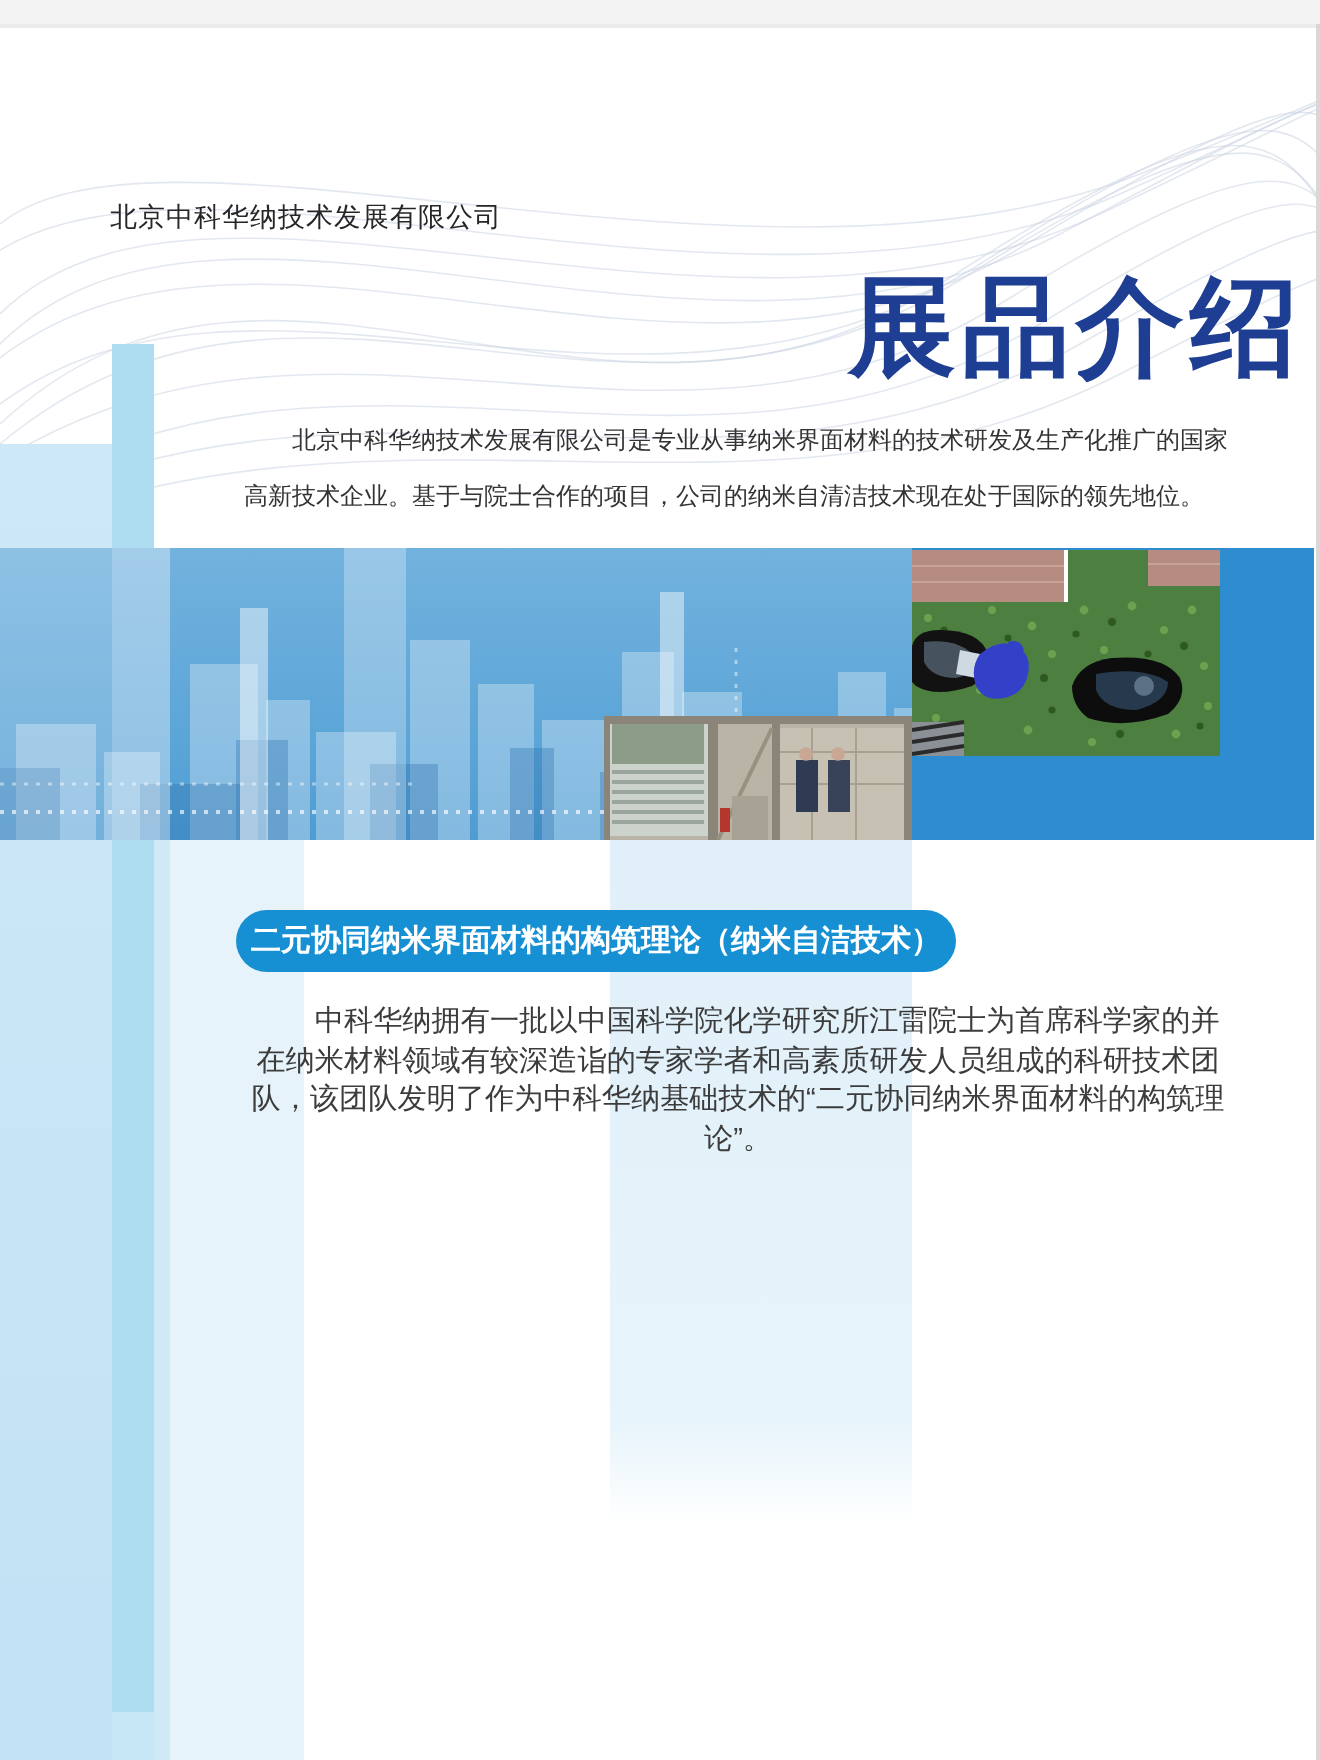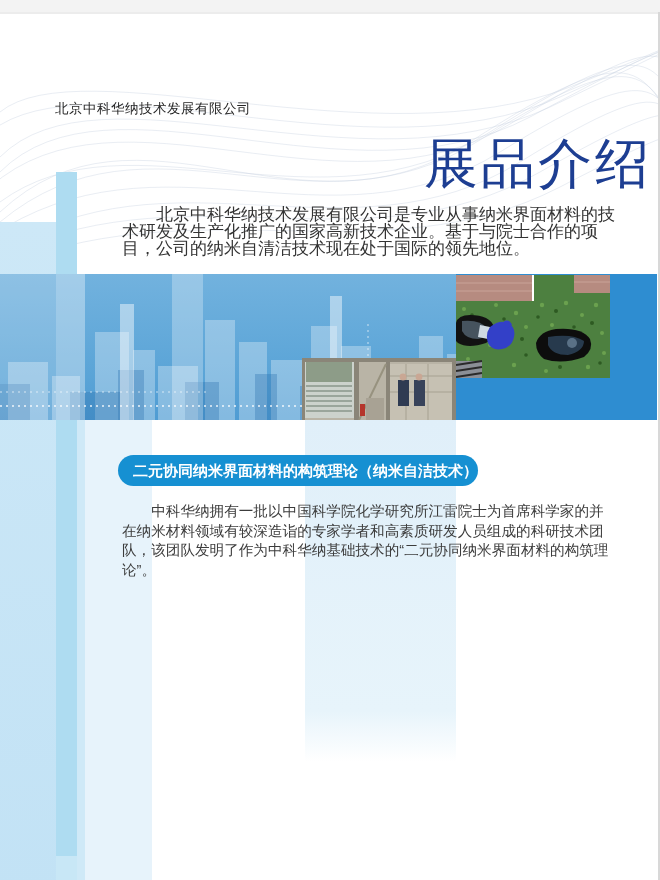--- a/index.html
+++ b/index.html
@@ -6,23 +6,23 @@
   .page{
     position:relative;width:660px;height:880px;margin:12px auto;
     background:#ffffff;overflow:hidden;
     font-family:"Liberation Sans","DejaVu Sans",sans-serif;
   }
   
   .waves{position:absolute;left:0;top:0;width:660px;height:270px;pointer-events:none;}
   .waves path{fill:none;stroke:#c7d2e2;stroke-width:0.8;opacity:.5;}
   
   .company-name{position:absolute;left:55px;top:88px;font-size:13.5px;font-weight:500;color:#262626;letter-spacing:.5px;}
-  .page-title{position:absolute;right:8px;top:116px;font-size:54px;font-weight:normal;color:#1d3e92;letter-spacing:3px;white-space:nowrap;}
-  
-  .intro{position:absolute;left:122px;top:194px;width:497px;font-size:17px;line-height:17px;color:#333;text-indent:2em;margin:0;font-family:Liberation Serif, serif;}
+  .page-title{position:absolute;right:8px;top:116px;font-size:54px;font-weight:bold;color:#1d3e92;letter-spacing:3px;white-space:nowrap;}
+  
+  .intro{position:absolute;left:122px;top:194px;width:497px;font-size:12px;line-height:28px;color:#333;text-indent:2em;margin:0;font-family:Liberation Serif, serif;}
   
   .stripe{position:absolute;}
   .stripe-a{left:0;top:210px;width:56px;height:670px;background:linear-gradient(180deg,#cde8f7,#c2e2f5);}
   .stripe-b{left:56px;top:160px;width:21px;height:720px;background:linear-gradient(180deg,#aedcf1 0%,#aedcf1 95%,#c8e7f6 95%,#c8e7f6 100%);}
   .stripe-c{left:77px;top:408px;width:8px;height:472px;background:#cfe9f7;}
   .stripe-d{left:85px;top:408px;width:67px;height:472px;background:#e7f3fb;}
   .stripe-e{left:305px;top:408px;width:151px;height:342px;background:linear-gradient(180deg,#e0eff9 0%,#e7f4fb 85%,rgba(231,244,251,0) 100%);}
   
   .city-band{position:absolute;left:0;top:262px;width:657px;height:146px;background:linear-gradient(180deg,#72b2de 0%,#5aa4d7 70%,#4f9cd3 100%);}
   .city-band svg{position:absolute;left:0;bottom:0;}
@@ -32,25 +32,25 @@
   .bo-3{left:172px;width:31px;background:rgba(255,255,255,.28);}
   .deep-blue-panel{position:absolute;left:456px;top:262px;width:201px;height:146px;background:#2e8dd1;}
   
   .photo{position:absolute;display:block;}
   .photo-hall{left:302px;top:346px;}
   .photo-mirror{left:456px;top:263px;}
   
   .section-pill{
     position:absolute;left:118px;top:443px;width:360px;height:31px;box-sizing:border-box;
     background:#1690d2;border-radius:16px;color:#fff;font-size:15px;font-weight:bold;
-    text-align:right;line-height:31px;letter-spacing:0;white-space:nowrap;
+    text-align:center;line-height:31px;letter-spacing:0;white-space:nowrap;
   }
   
   .body-text{position:absolute;left:122px;top:490px;width:494px;font-size:14.6px;line-height:19.7px;color:#3c3c3c;}
-  .body-text p{margin:0;text-indent:2em;}
+  .body-text p{margin:0;text-indent:2em;text-align:center;}
   
   .edge-top{position:absolute;left:0;top:0;width:100%;height:2px;background:#ececec;}
   .edge-right{position:absolute;right:0;top:0;width:2px;height:100%;background:#d8d8d8;}
   .edge-bottom{position:absolute;left:0;bottom:0;width:100%;height:3px;background:#d2d2d2;}
 </style>
 </head>
 <body>
 
 <div class="page">
 

